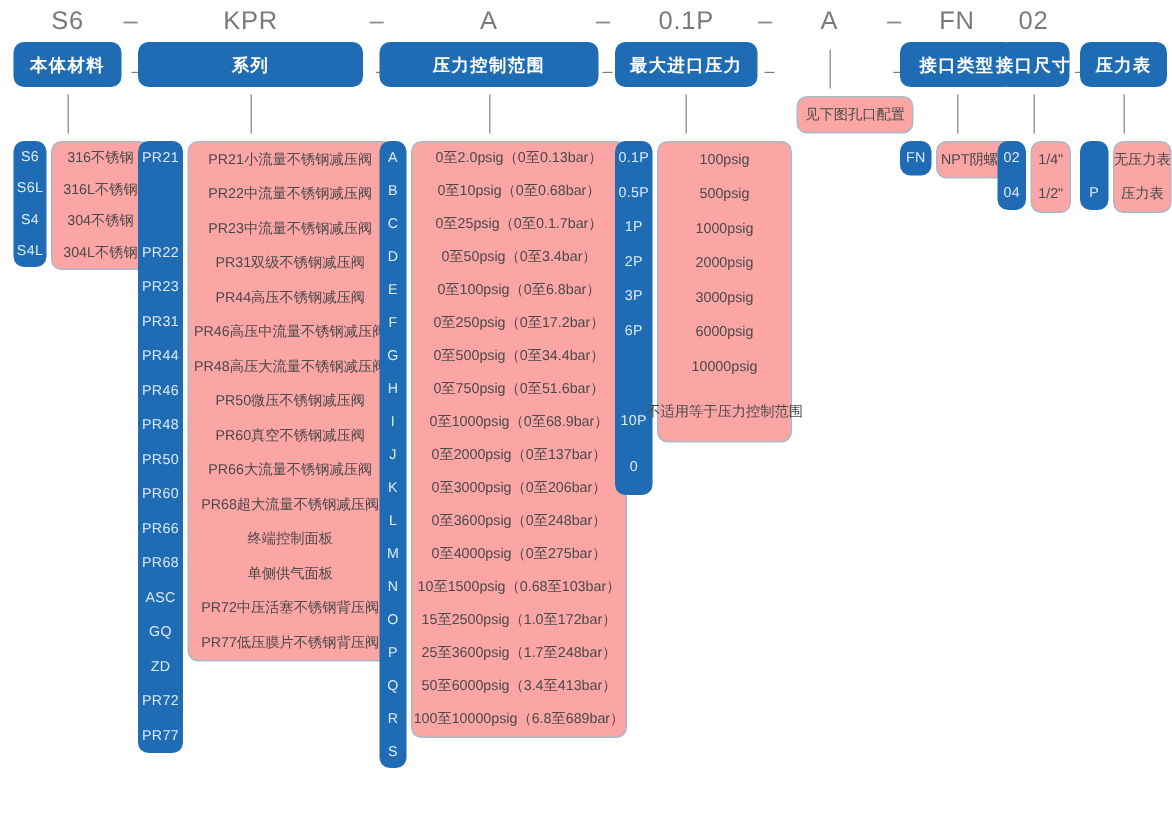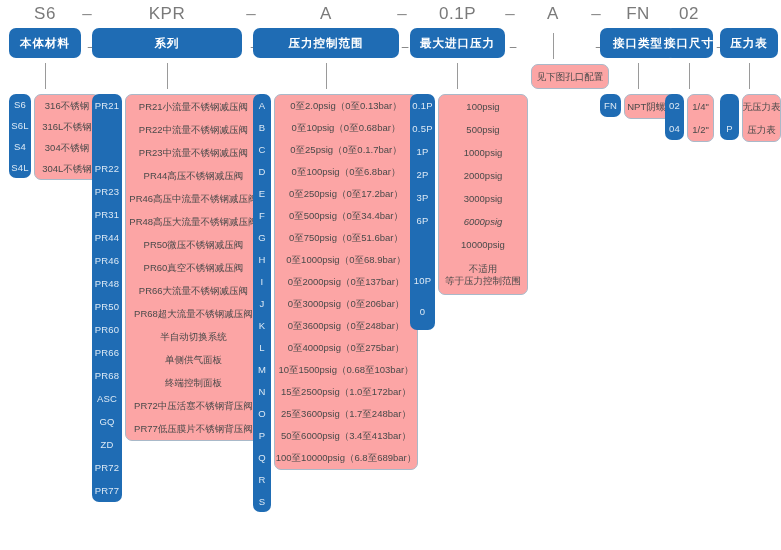--- a/index.html
+++ b/index.html
@@ -55,21 +55,21 @@
     flex:none;
     margin-left:3px;
   }
   .descs .cell{
     display:flex;align-items:center;justify-content:center;
     color:#4a4a4a;font-size:9.5px;
     white-space:nowrap;
     text-align:center;
     line-height:1.25;
   }
-  .descs .cell.two{flex-direction:column;justify-content:center;}
+  .descs .cell.two{flex-direction:row;justify-content:center;}
 
   
   .dash{
     position:absolute;
     font-size:17px;color:#8b8b8b;
     top:0;height:28px;
     display:flex;align-items:center;justify-content:center;
     width:14px;
   }
   .hdash{
@@ -139,30 +139,30 @@
         <div class="cell" style="height:23px;">ASC</div>
         <div class="cell" style="height:23px;">GQ</div>
         <div class="cell" style="height:23px;">ZD</div>
         <div class="cell" style="height:23px;">PR72</div>
         <div class="cell" style="height:23px;">PR77</div>
       </div>
       <div class="descs" style="width:135px;">
         <div class="cell" style="height:23px;">PR21小流量不锈钢减压阀</div>
         <div class="cell" style="height:23px;">PR22中流量不锈钢减压阀</div>
         <div class="cell" style="height:23px;">PR23中流量不锈钢减压阀</div>
+        <div class="cell" style="height:23px;">PR31双级不锈钢减压阀</div>
         <div class="cell" style="height:23px;">PR44高压不锈钢减压阀</div>
         <div class="cell" style="height:23px;">PR46高压中流量不锈钢减压阀</div>
         <div class="cell" style="height:23px;">PR48高压大流量不锈钢减压阀</div>
         <div class="cell" style="height:23px;">PR50微压不锈钢减压阀</div>
         <div class="cell" style="height:23px;">PR60真空不锈钢减压阀</div>
         <div class="cell" style="height:23px;">PR66大流量不锈钢减压阀</div>
         <div class="cell" style="height:23px;">PR68超大流量不锈钢减压阀</div>
-        <div class="cell" style="height:23px;">半自动切换系统</div>
+        <div class="cell" style="height:23px;">终端控制面板</div>
         <div class="cell" style="height:23px;">单侧供气面板</div>
-        <div class="cell" style="height:23px;">终端控制面板</div>
         <div class="cell" style="height:23px;">PR72中压活塞不锈钢背压阀</div>
         <div class="cell" style="height:23px;">PR77低压膜片不锈钢背压阀</div>
       </div>
     </div>
   </div>
 
   <div class="col" style="left:253px;width:146px;">
     <div class="code-line">A</div>
     <div class="header">压力控制范围</div>
     <div class="stem"></div>
@@ -185,20 +185,21 @@
         <div class="cell" style="height:22px;">O</div>
         <div class="cell" style="height:22px;">P</div>
         <div class="cell" style="height:22px;">Q</div>
         <div class="cell" style="height:22px;">R</div>
         <div class="cell" style="height:22px;">S</div>
       </div>
       <div class="descs" style="width:142px;">
         <div class="cell" style="height:22px;">0至2.0psig（0至0.13bar）</div>
         <div class="cell" style="height:22px;">0至10psig（0至0.68bar）</div>
         <div class="cell" style="height:22px;">0至25psig（0至0.1.7bar）</div>
+        <div class="cell" style="height:22px;">0至50psig（0至3.4bar）</div>
         <div class="cell" style="height:22px;">0至100psig（0至6.8bar）</div>
         <div class="cell" style="height:22px;">0至250psig（0至17.2bar）</div>
         <div class="cell" style="height:22px;">0至500psig（0至34.4bar）</div>
         <div class="cell" style="height:22px;">0至750psig（0至51.6bar）</div>
         <div class="cell" style="height:22px;">0至1000psig（0至68.9bar）</div>
         <div class="cell" style="height:22px;">0至2000psig（0至137bar）</div>
         <div class="cell" style="height:22px;">0至3000psig（0至206bar）</div>
         <div class="cell" style="height:22px;">0至3600psig（0至248bar）</div>
         <div class="cell" style="height:22px;">0至4000psig（0至275bar）</div>
         <div class="cell" style="height:22px;">10至1500psig（0.68至103bar）</div>
@@ -224,21 +225,21 @@
         <div class="cell" style="height:23px;">6P</div>
         <div class="cell" style="height:23px;margin-top:37px;">10P</div>
         <div class="cell" style="height:38px;">0</div>
       </div>
       <div class="descs" style="width:88px;">
         <div class="cell" style="height:23px;">100psig</div>
         <div class="cell" style="height:23px;">500psig</div>
         <div class="cell" style="height:23px;">1000psig</div>
         <div class="cell" style="height:23px;">2000psig</div>
         <div class="cell" style="height:23px;">3000psig</div>
-        <div class="cell" style="height:23px;font-style:italic;">6000psig</div>
+        <div class="cell" style="height:23px;">6000psig</div>
         <div class="cell" style="height:23px;">10000psig</div>
         <div class="cell two" style="height:38px;">
           <span>不适用</span>
           <span>等于压力控制范围</span>
         </div>
       </div>
     </div>
   </div>
 
   <div class="col" style="left:514px;width:78px;">

